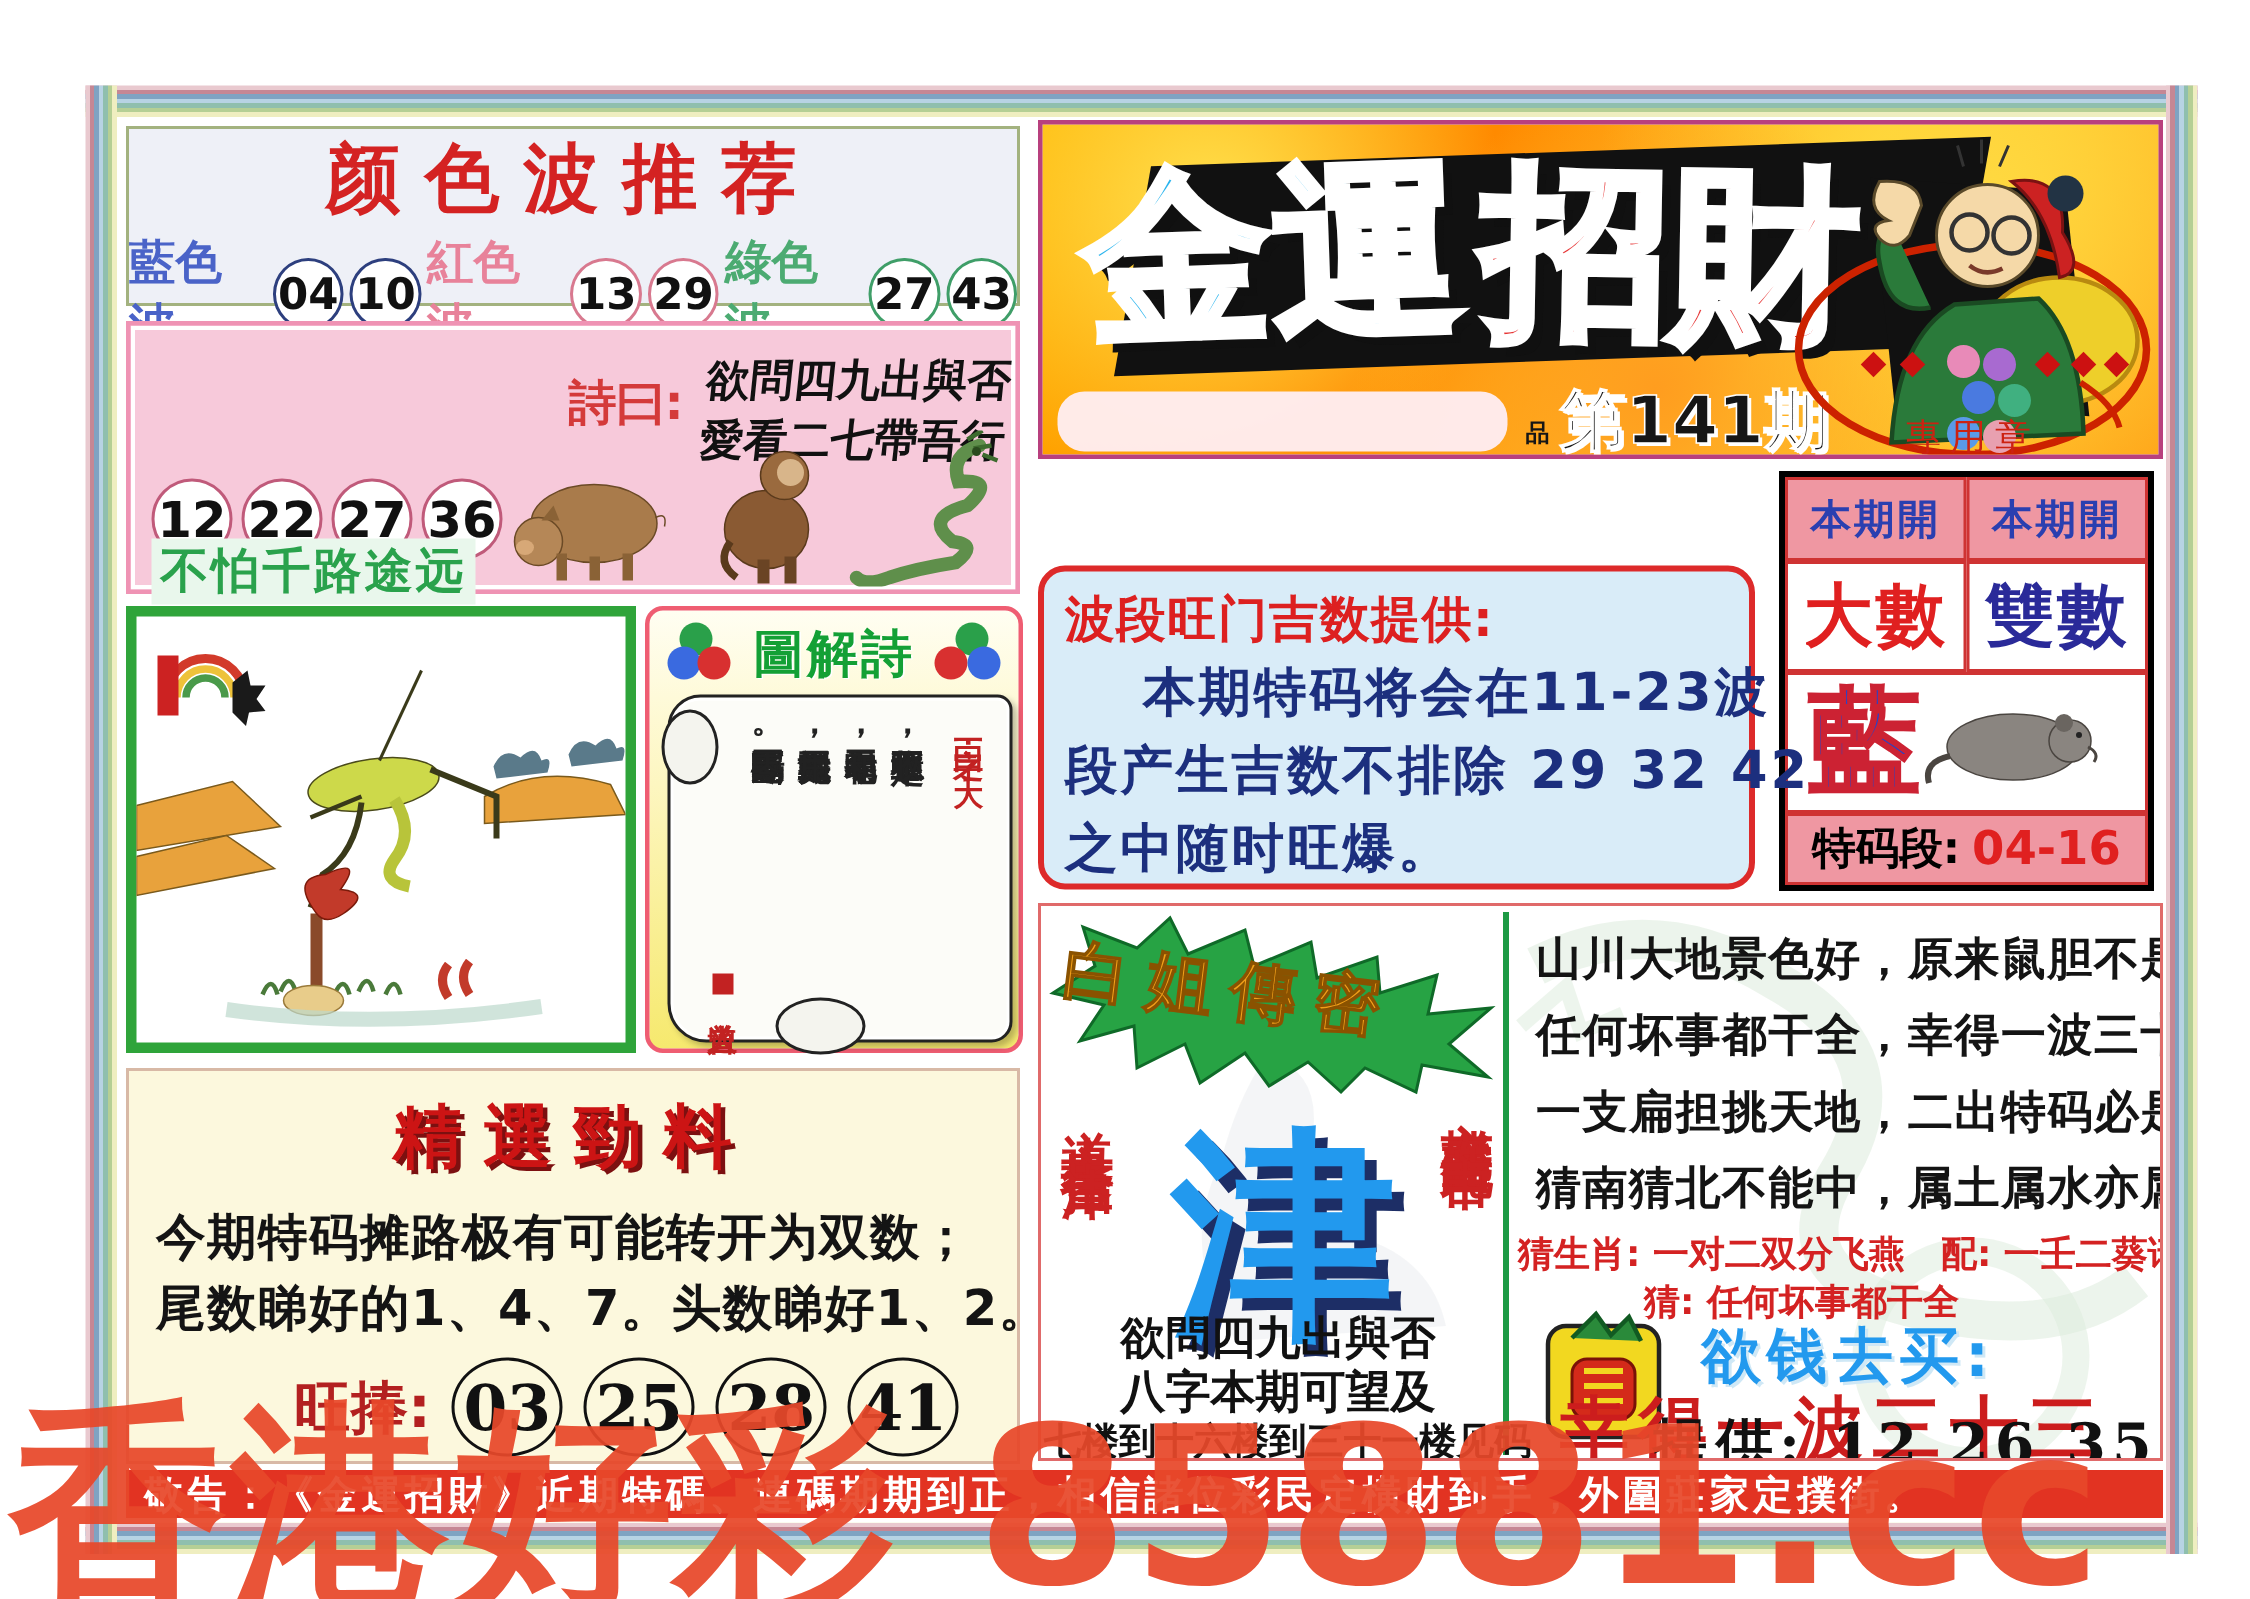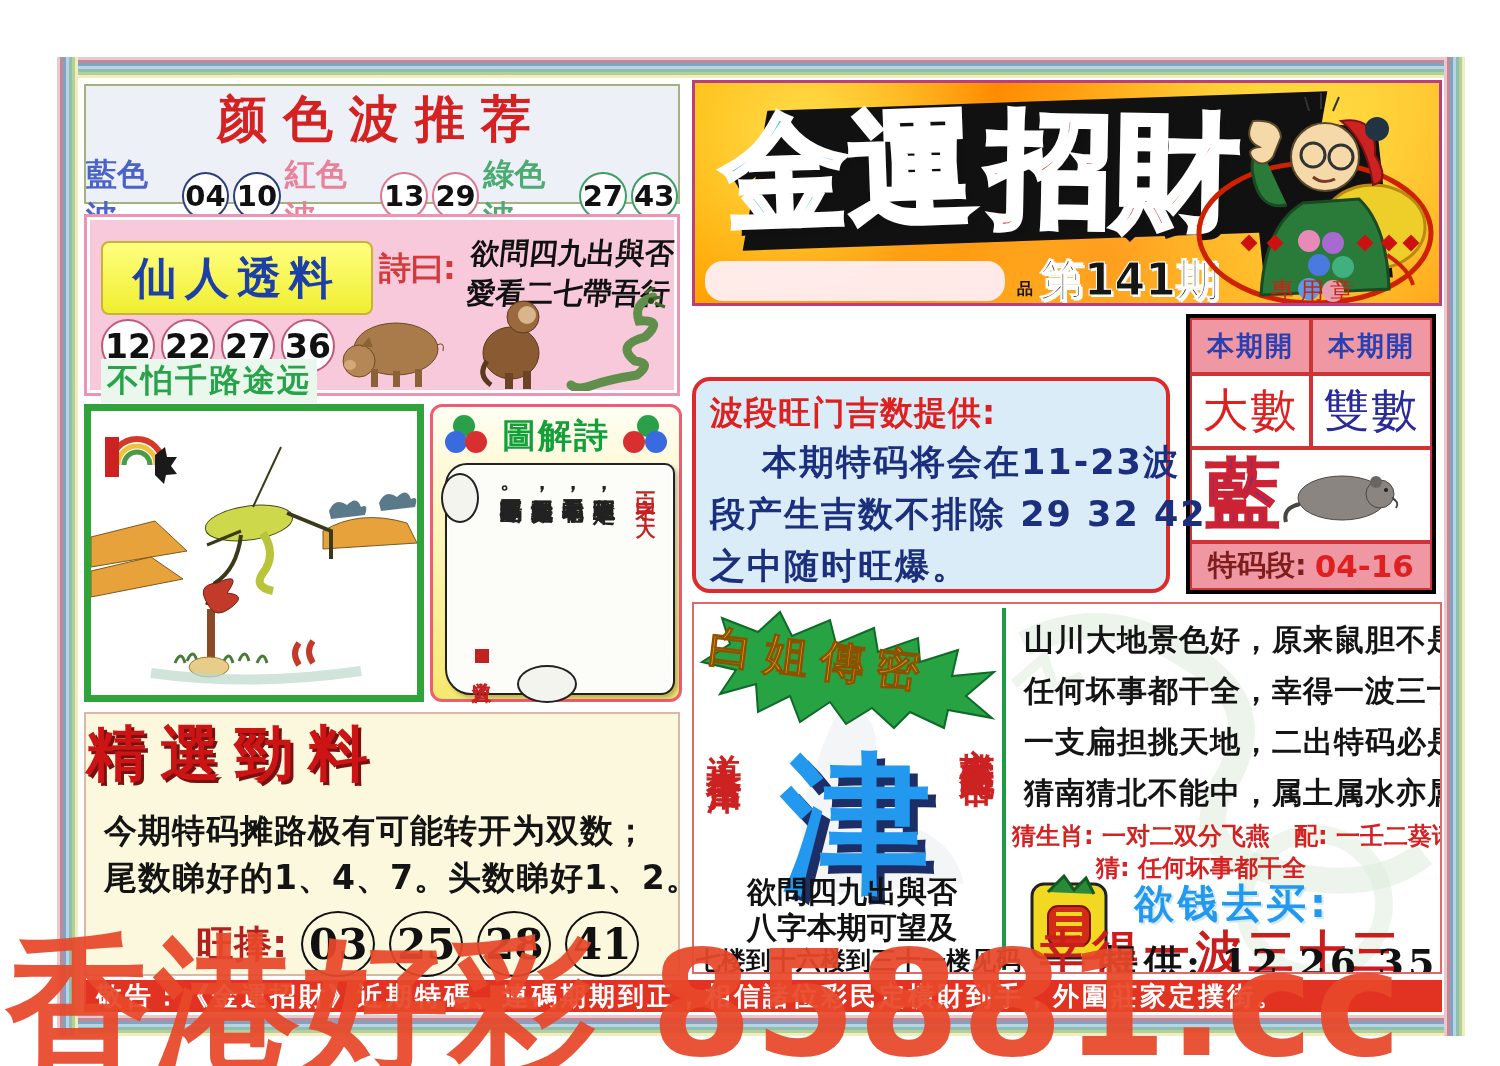--- a/index.html
+++ b/index.html
@@ -51,22 +51,22 @@
   .tj-roll{position:absolute;background:#f4f4ee;border:2px solid #222;border-radius:50%;}
   .tj-cols{position:absolute;right:14px;top:18px;height:190px;display:flex;flex-direction:row-reverse;gap:5px;}
   .tj-col{writing-mode:vertical-rl;font-family:"DejaVu Serif",serif;font-size:22px;font-weight:bold;color:#222;line-height:26px;}
   .tj-col.first{color:#c22222;margin-left:10px;font-size:20px;}
   .tj-sign{position:absolute;left:22px;bottom:26px;writing-mode:vertical-rl;color:#c22222;
            font-size:20px;font-weight:bold;}
   .tj-sq{display:inline-block;width:14px;height:14px;background:#c22222;margin-bottom:4px;}
 
   .jingxuan{position:absolute;left:84px;top:712px;width:596px;height:264px;background:#fcf8dd;
             border:2px solid #d8b9a6;box-sizing:border-box;}
-  .jx-title{color:#cc1414;font-size:60px;font-weight:bold;text-align:left;letter-spacing:14px;
-            margin-top:0;text-shadow:3px 3px 0 #7c1010;}
+  .jx-title{color:#cc1414;font-size:46px;font-weight:bold;text-align:center;letter-spacing:14px;
+            margin-top:13px;text-shadow:3px 3px 0 #7c1010;}
   .jx-line{color:#141414;font-size:33px;font-weight:bold;margin:2px 0 0 18px;letter-spacing:1px;white-space:nowrap;}
   .jx-wang{display:flex;align-items:center;gap:14px;margin:10px 0 0 110px;}
   .jx-wlabel{color:#b32020;font-size:38px;font-weight:bold;}
   .jx-ball{width:70px;height:62px;border-radius:50%;background:transparent;border:2px solid #111;
            display:flex;align-items:center;justify-content:center;font-size:42px;font-weight:bold;color:#111;
            font-family:"DejaVu Serif",serif;}
 
   
   .banner{position:absolute;left:692px;top:80px;width:750px;height:226px;box-sizing:border-box;
           border:3px solid #b8407e;overflow:hidden;
@@ -87,26 +87,26 @@
   .bn-mascot{position:absolute;right:2px;top:2px;}
 
   
   .benqikai{position:absolute;left:1186px;top:314px;width:250px;height:280px;box-sizing:border-box;
             border:4px solid #000000;background:#fff;display:flex;flex-direction:column;}
   .bq-row{display:flex;flex:0 0 auto;}
   .bq-cell{flex:1;display:flex;align-items:center;justify-content:center;box-sizing:border-box;}
   .bq-head{height:56px;}
   .bq-head .bq-cell{background:#ef97a2;border:2px solid #cf3333;color:#2a3fb0;font-size:27px;font-weight:bold;letter-spacing:2px;}
   .bq-vals{height:74px;}
-  .bq-vals .bq-cell{border:2px solid #cf3333;font-size:46px;font-weight:normal;letter-spacing:2px;}
+  .bq-vals .bq-cell{border:2px solid #cf3333;font-size:46px;font-weight:bold;letter-spacing:2px;}
   .bq-da{color:#e02020;} .bq-shuang{color:#2a2a99;}
   .bq-mid{height:90px;border:2px solid #cf3333;display:flex;align-items:center;}
   .bq-lan{color:#2244cc;-webkit-text-stroke:2px #cc2233;font-size:74px;font-weight:bold;margin-left:14px;}
   .bq-foot{height:50px;background:#ef97a2;border:2px solid #cf3333;display:flex;align-items:center;justify-content:center;gap:8px;}
-  .bq-flabel{color:#7f1d1d;font-size:29px;font-weight:bold;}
+  .bq-flabel{color:#000000;font-size:29px;font-weight:bold;}
   .bq-fval{color:#e02020;font-size:31px;font-weight:bold;}
 
   
   .boduan{position:absolute;left:692px;top:377px;width:478px;height:216px;box-sizing:border-box;
           border:4px solid #dd2a2a;border-radius:18px;background:#d9ecf8;padding:10px 14px;}
   .bd-title{color:#dd2020;font-size:33px;font-weight:bold;letter-spacing:1px;}
   .bd-line{color:#1c2f7e;font-size:35px;font-weight:bold;letter-spacing:2px;line-height:52px;white-space:nowrap;}
   .bd-indent{margin-left:52px;}
 
   
@@ -167,23 +167,20 @@
       <span class="cw-label cw-red">紅色波</span>
       <span class="ball b-red">13</span>
       <span class="ball b-red">29</span>
       <span class="cw-label cw-green">綠色波</span>
       <span class="ball b-green">27</span>
       <span class="ball b-green">43</span>
     </div>
   </div>
 
   <div class="xianren">
-    <div class="xr-titlebox">
-      <span class="xr-title">仙人透料</span>
-    </div>
     <div class="xr-shiyue">詩曰:</div>
     <div class="xr-poem">
       <div>欲問四九出與否</div>
       <div>愛看二七帶吾行</div>
     </div>
     <div class="xr-nums">
       <span class="xr-ball">12</span>
       <span class="xr-ball">22</span>
       <span class="xr-ball">27</span>
       <span class="xr-ball">36</span>

